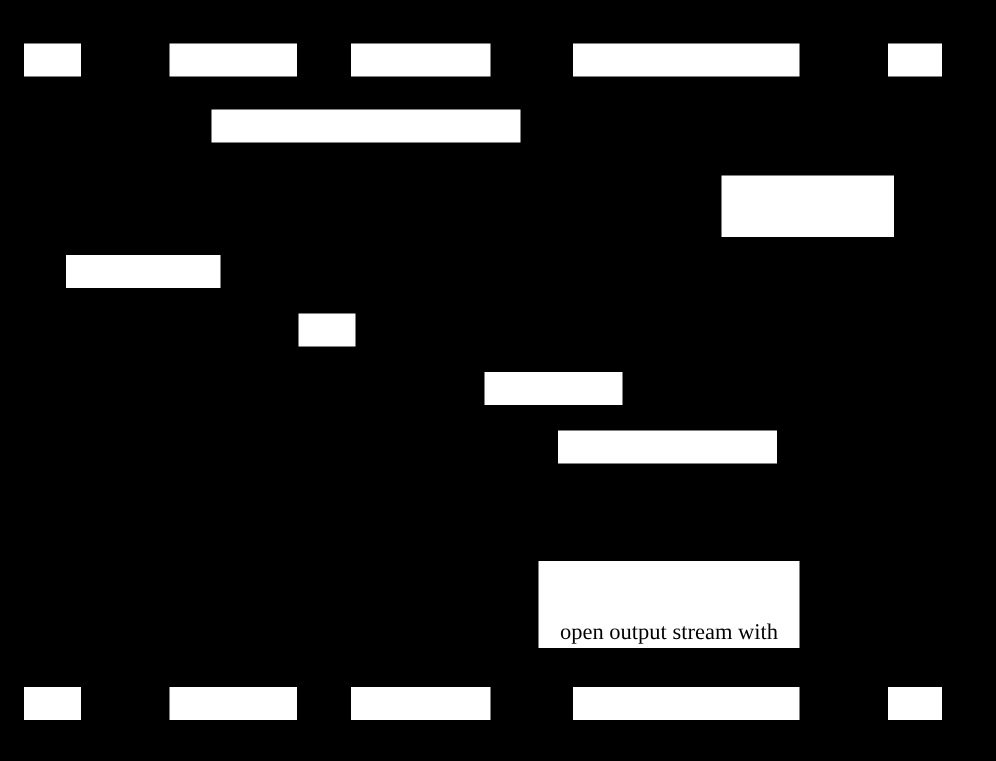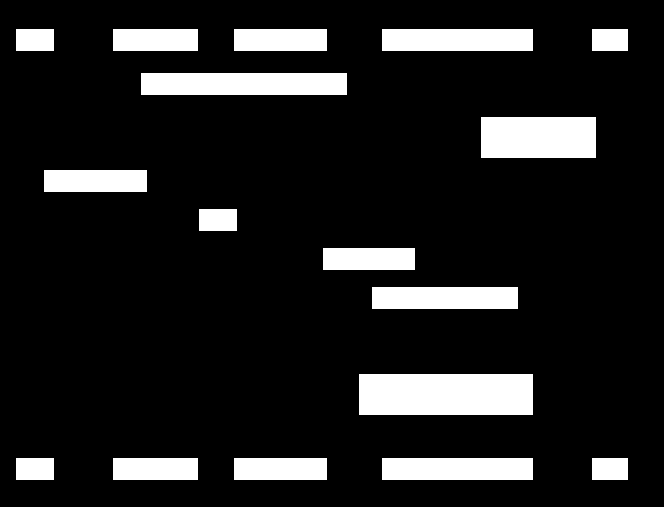--- a/index.html
+++ b/index.html
@@ -85,21 +85,21 @@
 
   <div class="chip msg-label center" style="left:323px; top:248px; width:92px; height:22px;">
     <span>close output</span>
   </div>
 
   <div class="chip msg-label center" style="left:372px; top:287px; width:146px; height:22px;">
     <span>close output stream</span>
   </div>
 
 
-  <div class="chip msg-label two-line center" style="left:359px; top:374px; width:174px; height:41px;">
+  <div class="chip msg-label two-line center" style="left:359px; top:374px; width:174px; height:58px;">
     <span>open output stream with</span>
     <span>preferred mixer config</span>
   </div>
 
   <div class="chip lifeline-label left" style="left:16px; top:458px; width:38px; height:22px;">
     <span>APP</span>
   </div>
 
   <div class="chip lifeline-label left" style="left:113px; top:458px; width:85px; height:22px;">
     <span>AudioTrack</span>

